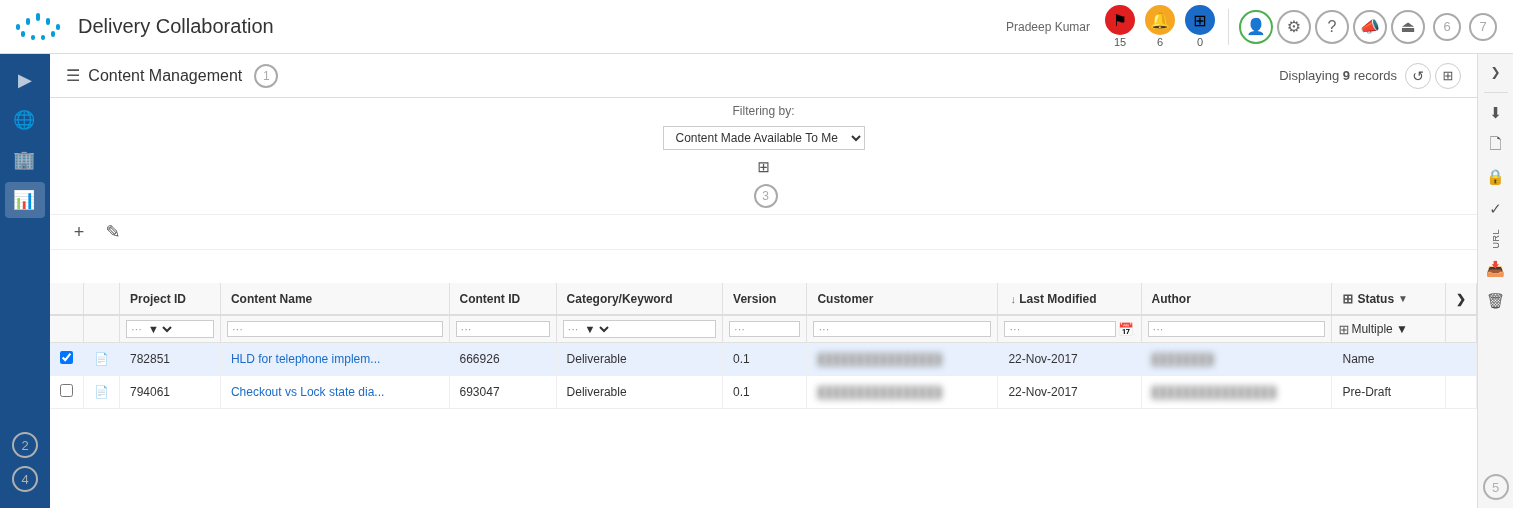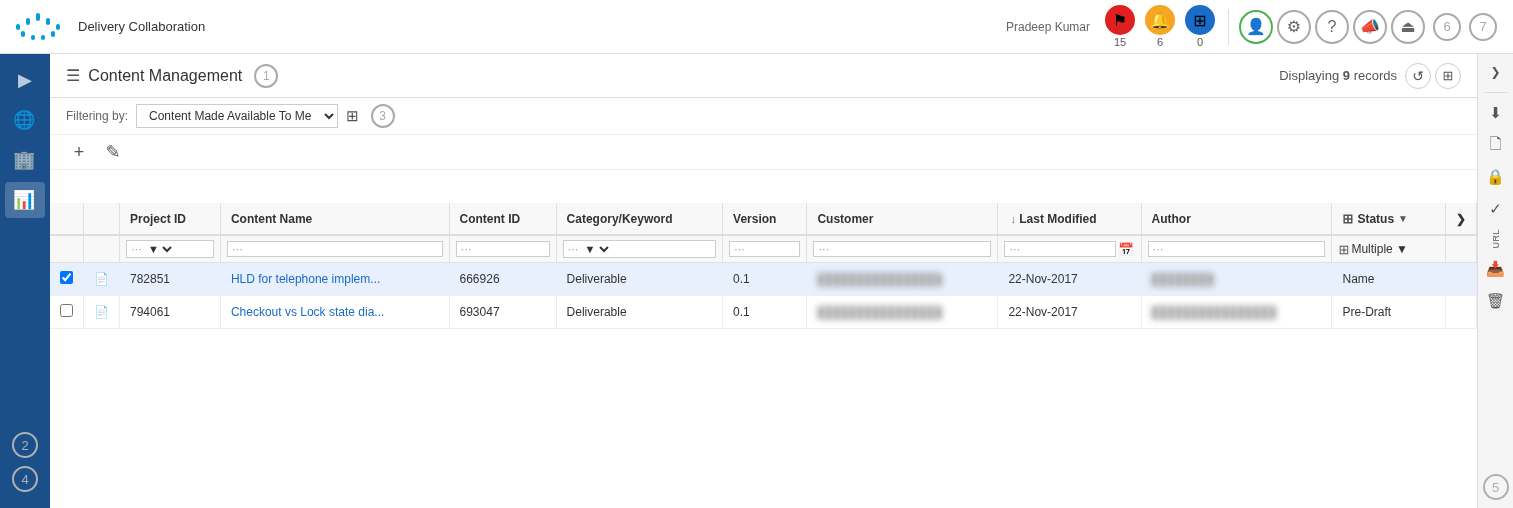--- a/index.html
+++ b/index.html
@@ -8,21 +8,21 @@
     
     .top-header {
       display: flex; align-items: center; background: #fff; height: 54px;
       border-bottom: 1px solid #ddd; padding: 0 16px; position: relative;
     }
     .cisco-logo {
       display: flex; align-items: center; margin-right: 18px;
     }
     .cisco-logo svg { width: 44px; height: 28px; }
     .app-title {
-      font-size: 13px; color: #333; font-weight: 300; flex: 1;
+      font-size: 20px; color: #333; font-weight: 300; flex: 1;
     }
     .header-right {
       display: flex; align-items: center; gap: 4px; justify-content: center;
     }
     .user-name {
       font-size: 12px; color: #666; margin-right: 8px;
     }
     .badge-btn {
       display: flex; flex-direction: column; align-items: center; justify-content: center;
       width: 36px; cursor: pointer;
@@ -86,20 +86,21 @@
     }
     .display-count {
       font-size: 13px; color: #555;
     }
     .display-count strong { font-weight: 700; }
 
     
     .filter-bar {
       display: flex; align-items: center; padding: 6px 16px; border-bottom: 1px solid #eee;
       gap: 8px;
+      flex-direction: column;
     }
     .filter-label { font-size: 12px; color: #666; }
     .filter-select {
       border: 1px solid #ccc; background: #fff; padding: 3px 8px;
       font-size: 12px; color: #333; cursor: pointer; min-width: 180px;
     }
     .filter-icon { color: #555; cursor: pointer; font-size: 15px; }
     .circle-label-3 {
       width: 24px; height: 24px; border-radius: 50%; border: 2px solid #aaa;
       display: flex; align-items: center; justify-content: center;

